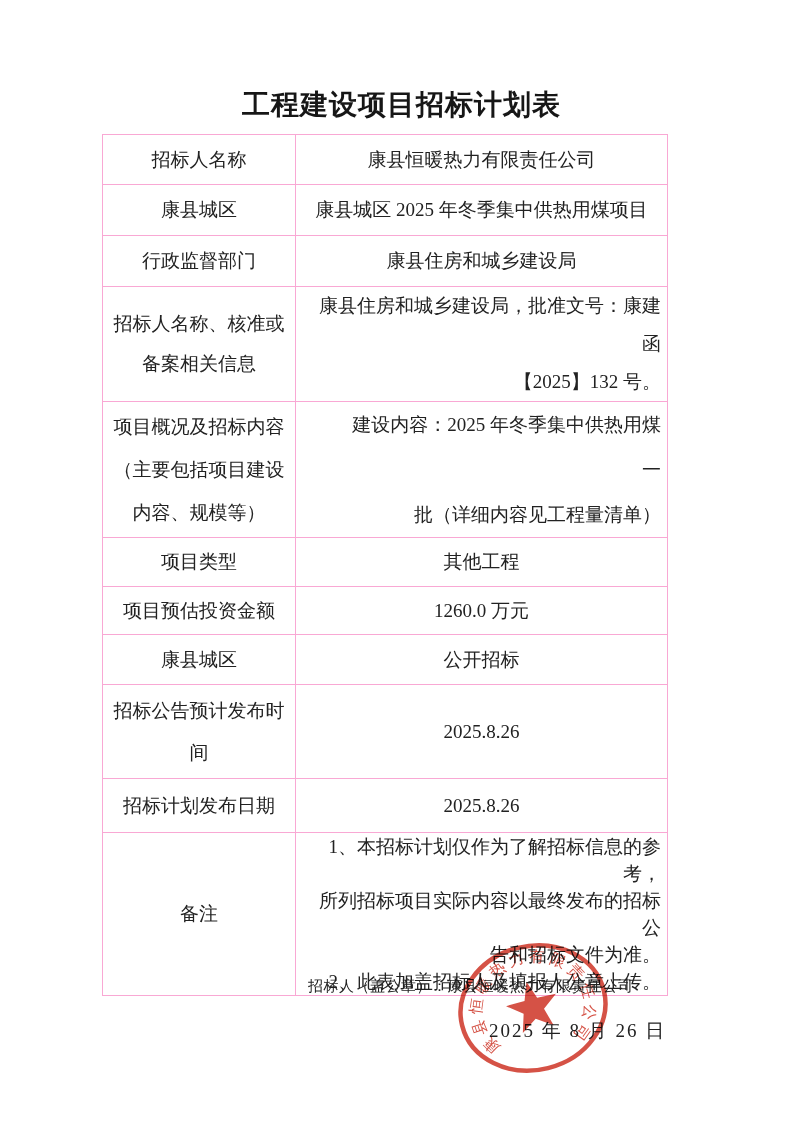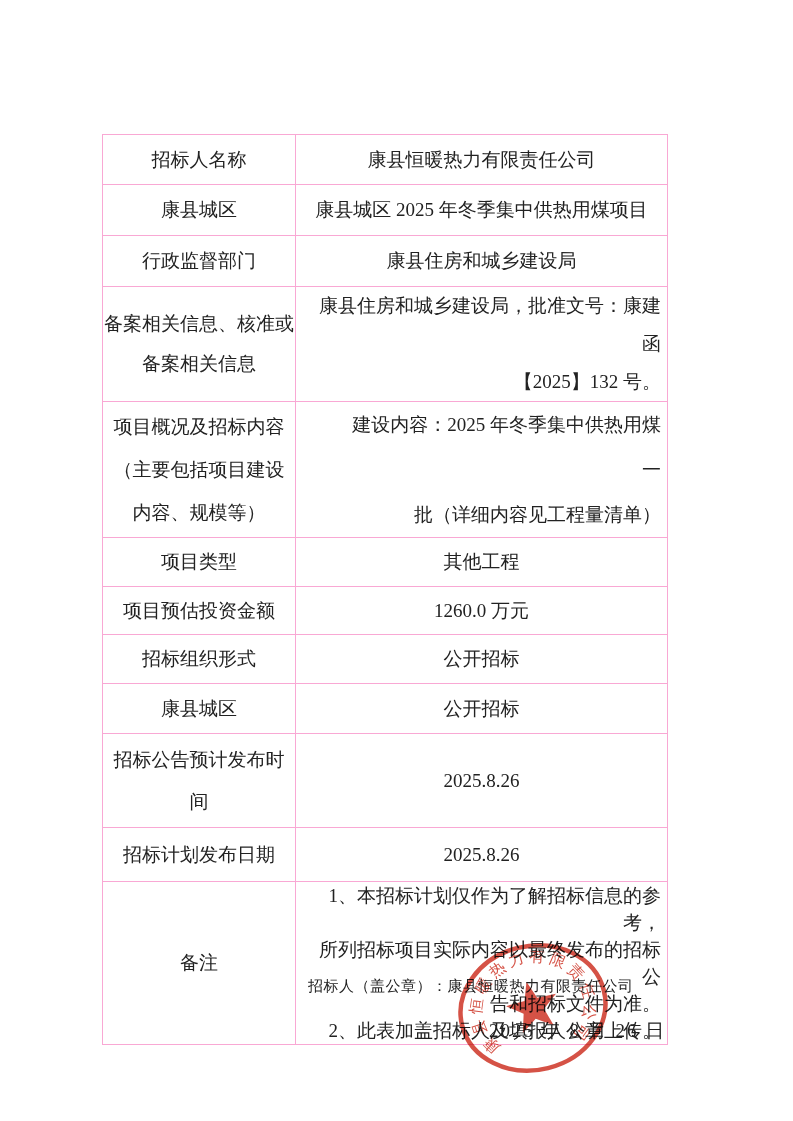--- a/index.html
+++ b/index.html
@@ -70,20 +70,21 @@
     opacity:0.88;
     mix-blend-mode:multiply;
     pointer-events:none;
   }
 </style>
 </head>
 <body>
 
 <div class="page">
 
+  <div class="doc-title">工程建设项目招标计划表</div>
 
   <table class="tender">
     <colgroup>
         <col style="width:193px">
         <col style="width:372px">
       </colgroup>
     <tbody>
         <tr class="r1">
       <td class="label">
             <div>招标人名称</div>
@@ -103,21 +104,21 @@
     <tr class="r3">
       <td class="label">
             <div>行政监督部门</div>
           </td>
       <td class="value">
             <div>康县住房和城乡建设局</div>
           </td>
     </tr>
     <tr class="r4">
       <td class="label lh40">
-        <div>备案相关信息、核准或</div>
+        <div>招标人名称、核准或</div>
         <div>备案相关信息</div>
       </td>
       <td class="value left lh38">
         <div>康县住房和城乡建设局，批准文号：康建函</div>
         <div>【2025】132 号。</div>
       </td>
     </tr>
     <tr class="r5">
       <td class="label lh43">
         <div>项目概况及招标内容</div>
@@ -136,28 +137,20 @@
       <td class="value">
             <div>其他工程</div>
           </td>
     </tr>
     <tr class="r7">
       <td class="label">
             <div>项目预估投资金额</div>
           </td>
       <td class="value">
             <div>1260.0 万元</div>
-          </td>
-    </tr>
-    <tr class="r8">
-      <td class="label">
-            <div>招标组织形式</div>
-          </td>
-      <td class="value">
-            <div>公开招标</div>
           </td>
     </tr>
     <tr class="r9">
       <td class="label">
             <div>康县城区</div>
           </td>
       <td class="value">
             <div>公开招标</div>
           </td>
     </tr>

